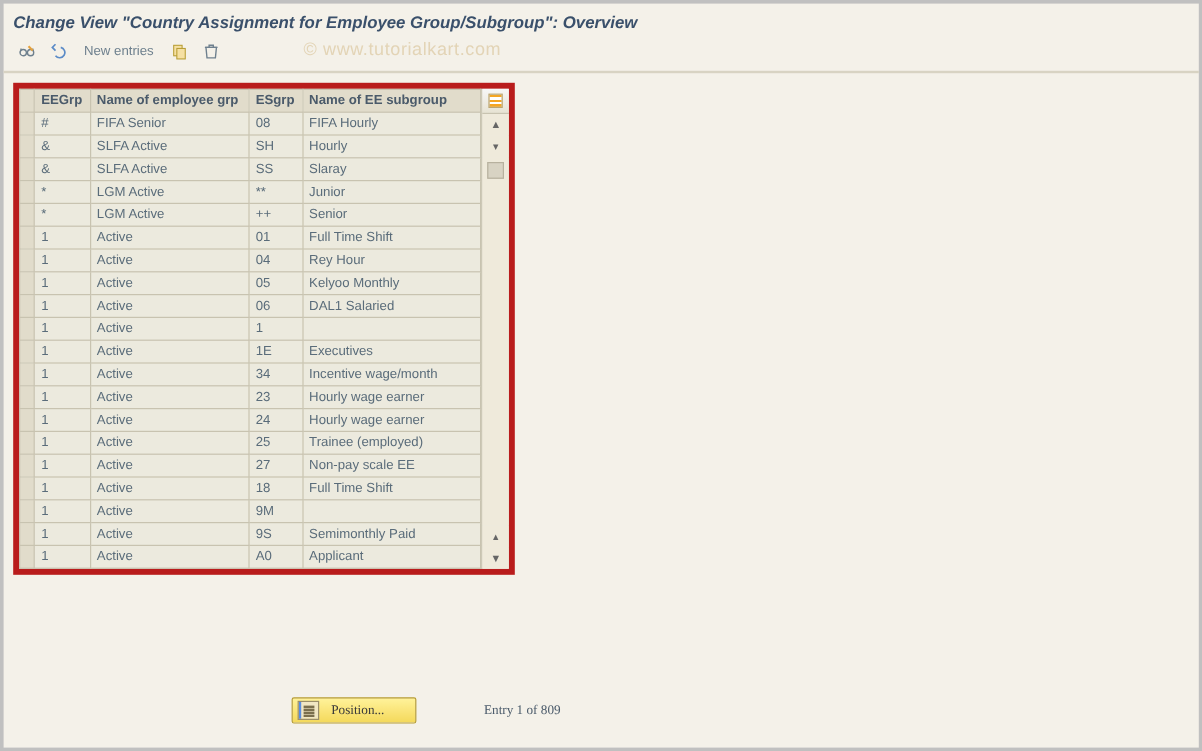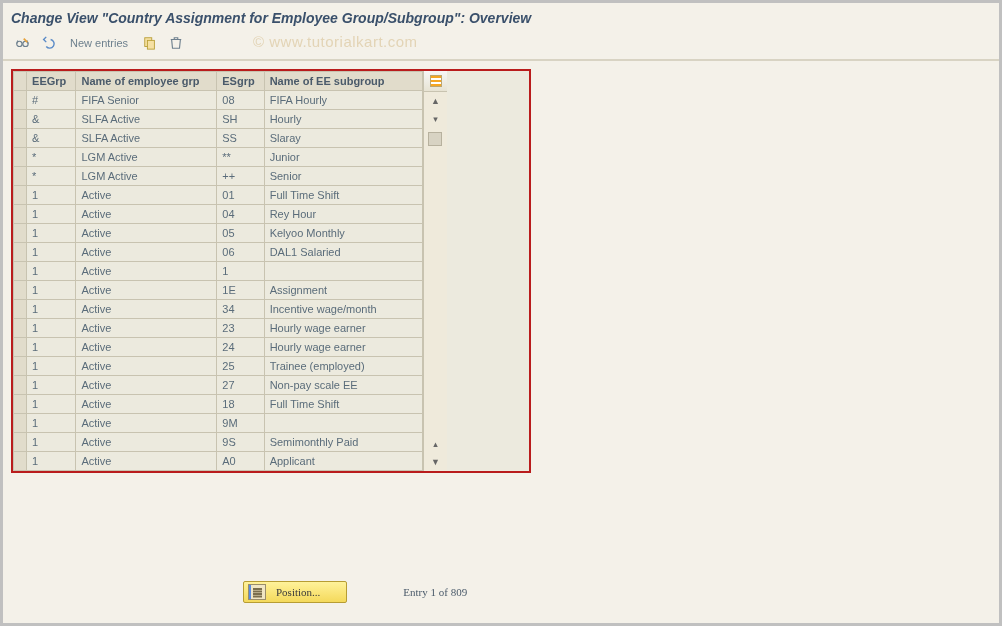--- a/index.html
+++ b/index.html
@@ -58,22 +58,22 @@
     position: absolute;
     left: 250px;
     top: 30px;
     font-size: 15px;
     color: rgba(220,200,160,0.7);
     pointer-events: none;
     letter-spacing: 0.5px;
   }
   .table-frame {
     margin: 8px 0 0 8px;
-    width: 520px;
-    border: 2px solid #b91c1c;
+    width: 418px;
+    border: 5px solid #b91c1c;
     background: #eceade;
   }
   table.grid {
     border-collapse: collapse;
     width: 410px;
   }
   table.grid th, table.grid td {
     border: 1px solid #c8c3b0;
     padding: 3px 5px;
     text-align: left;
@@ -303,21 +303,21 @@
               <td class="c-eegrp">1</td>
               <td class="c-name">Active</td>
               <td class="c-esgrp">1</td>
               <td class="c-sub"></td>
             </tr>
             <tr>
               <td class="sel"></td>
               <td class="c-eegrp">1</td>
               <td class="c-name">Active</td>
               <td class="c-esgrp">1E</td>
-              <td class="c-sub">Assignment</td>
+              <td class="c-sub">Executives</td>
             </tr>
             <tr>
               <td class="sel"></td>
               <td class="c-eegrp">1</td>
               <td class="c-name">Active</td>
               <td class="c-esgrp">34</td>
               <td class="c-sub">Incentive wage/month</td>
             </tr>
             <tr>
               <td class="sel"></td>

